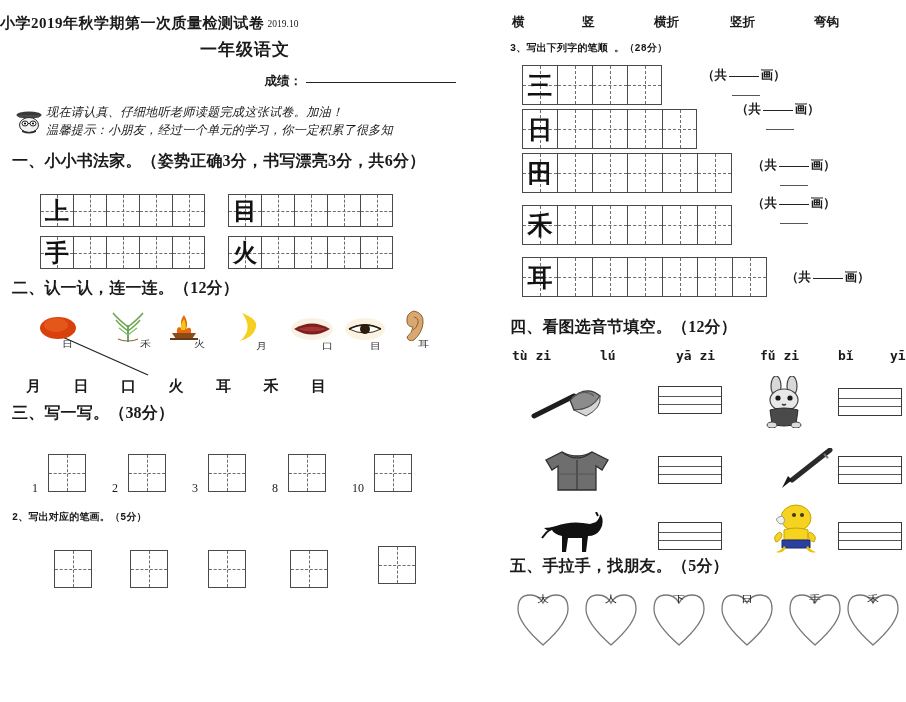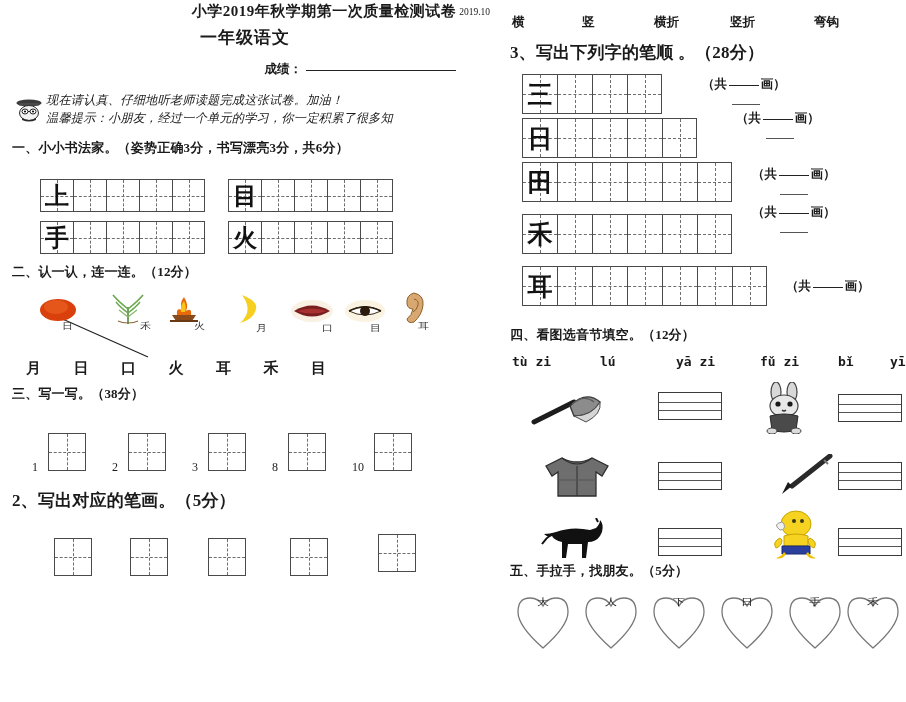--- a/index.html
+++ b/index.html
@@ -15,25 +15,25 @@
     overflow: hidden;
   }
   .page { position: relative; width: 906px; height: 702px; }
 
   
   .col-left  { position: absolute; left: 0;   top: 0; width: 490px; height: 702px; }
   .col-right { position: absolute; left: 490px; top: 0; width: 416px; height: 702px; }
 
   
   .doc-title {
-    text-align: right;
+    text-align: left;
     font-weight: bold;
     font-size: 15px;
     letter-spacing: .5px;
-    margin-top: 2px;
+    margin-top: 14px;
     white-space: nowrap;
   }
   .doc-title .date {
     font-weight: normal;
     font-size: 9.5px;
     letter-spacing: 0;
     vertical-align: 1px;
     margin-left: 3px;
   }
   .doc-subtitle {
@@ -70,30 +70,31 @@
     font-size: 12.2px;
     line-height: 1.45;
     letter-spacing: .2px;
     font-family: "Liberation Serif", "DejaVu Serif", serif;
     font-style: italic;
     margin-left: 2px;
   }
 
   
   .sec-head {
-    font-size: 13px;
+    font-size: 16px;
     font-weight: bold;
     letter-spacing: .2px;
     margin-left: 12px;
   }
   .sub-head {
-    font-size: 17px;
+    font-size: 10px;
     font-weight: bold;
     letter-spacing: .2px;
     margin-left: 12px;
+    font-family: Liberation Mono, monospace;
   }
 
   
   .tzg { display: flex; }
   .tzg .cell {
     position: relative;
     border: 1px solid #4a4a4a;
     border-right: none;
     background: #fff;
   }

